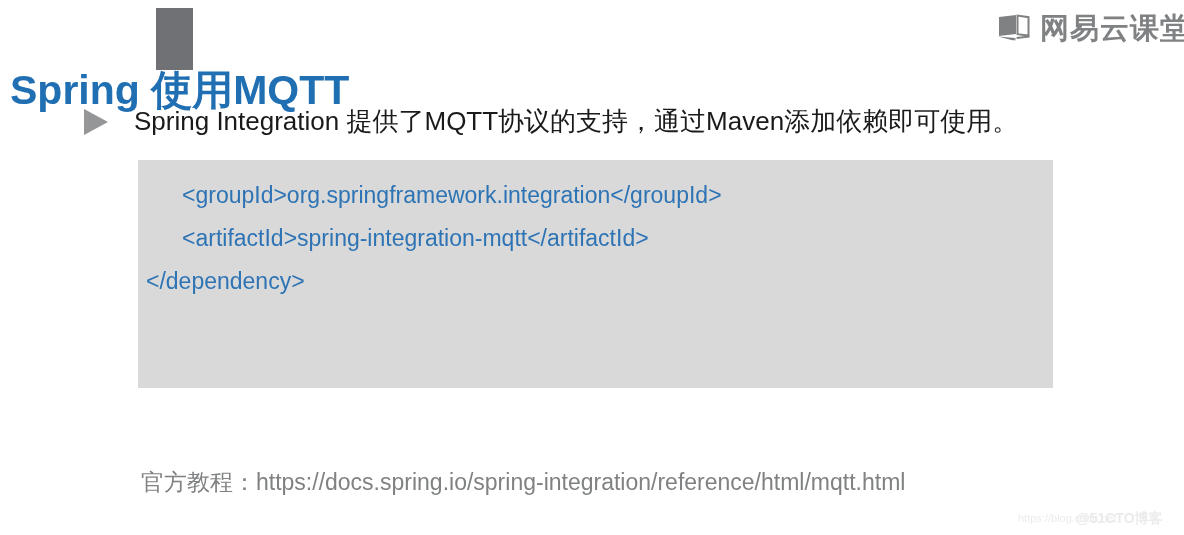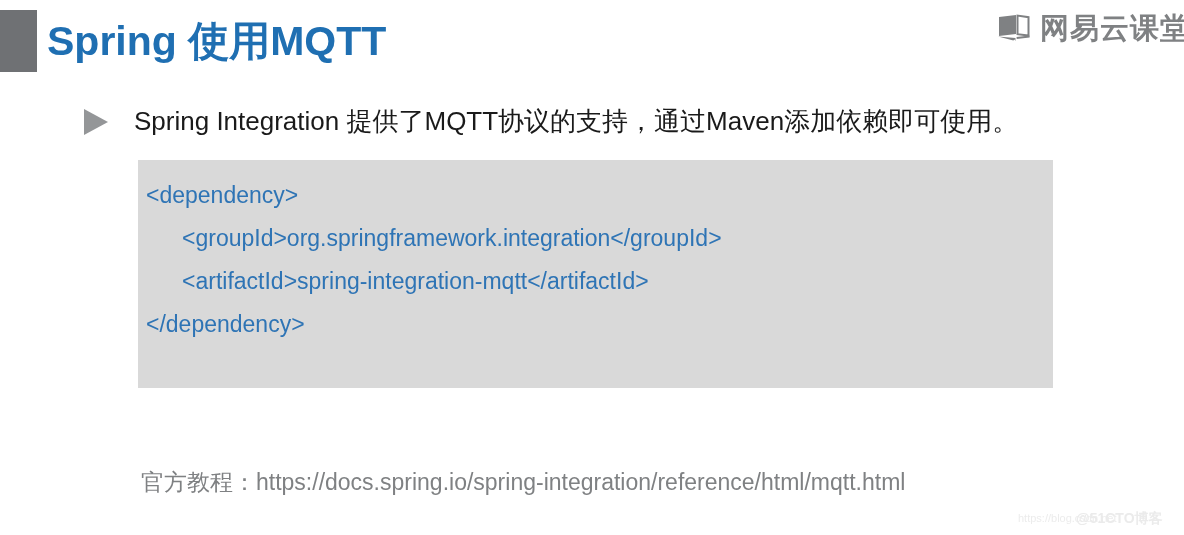--- a/index.html
+++ b/index.html
@@ -23,20 +23,21 @@
   }
 
   
   .title-row {
     position: absolute;
     left: 0;
     top: 8px;
     height: 66px;
     display: flex;
     align-items: center;
+    flex-direction: column;
   }
   .title-marker {
     width: 37px;
     height: 62px;
     background: #6f7174;
     flex: 0 0 auto;
   }
   .title-text {
     margin-left: 10px;
     color: #1f6fb2;
@@ -178,21 +179,20 @@
     </span>
     <span class="brand-name">网易云课堂</span>
   </div>
 
   <div class="bullet-row">
     <span class="bullet-marker"></span>
     <span class="bullet-text">Spring Integration 提供了MQTT协议的支持，通过Maven添加依赖即可使用。</span>
   </div>
 
   <div class="code-panel">
-    <div class="code-line">&lt;dependency&gt;</div>
     <div class="code-line indent">&lt;groupId&gt;org.springframework.integration&lt;/groupId&gt;</div>
     <div class="code-line indent">&lt;artifactId&gt;spring-integration-mqtt&lt;/artifactId&gt;</div>
     <div class="code-line">&lt;/dependency&gt;</div>
   </div>
 
   <div class="footnote">官方教程：https://docs.spring.io/spring-integration/reference/html/mqtt.html</div>
 
   <div class="watermark">
     <span class="wm-url">https://blog.csdn.net</span>
     <span class="wm-tag">@51CTO博客</span>

